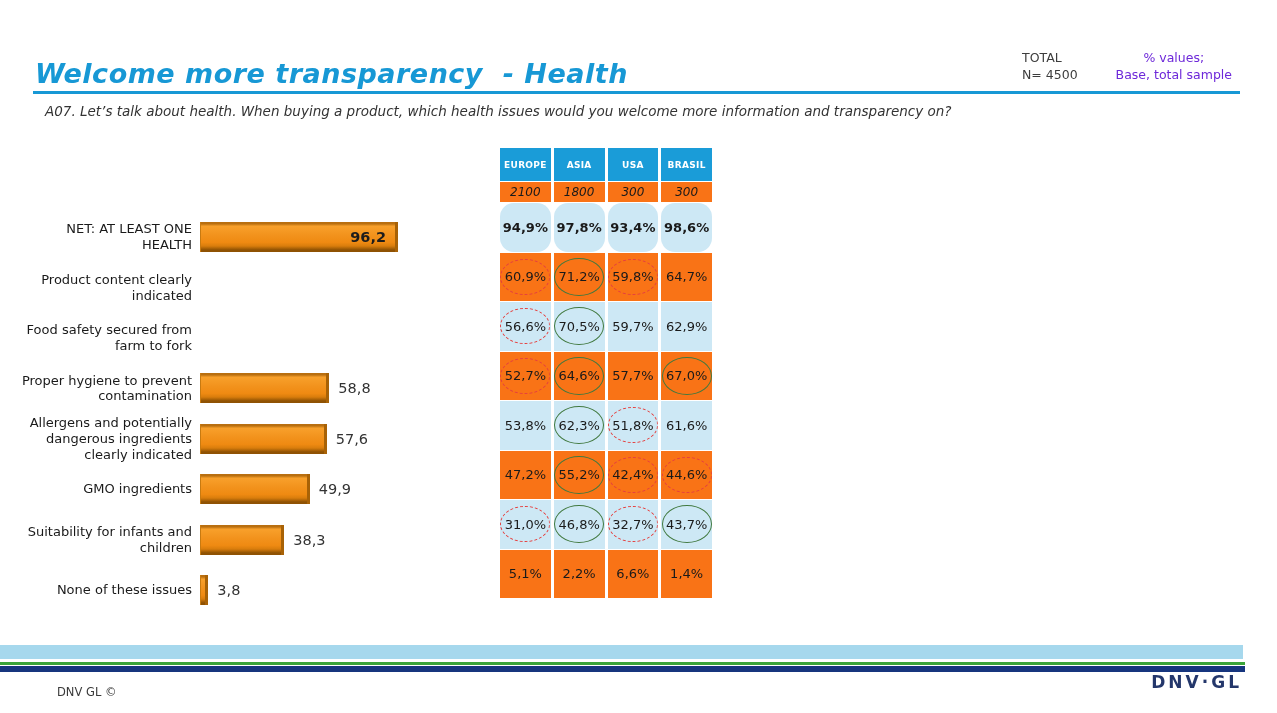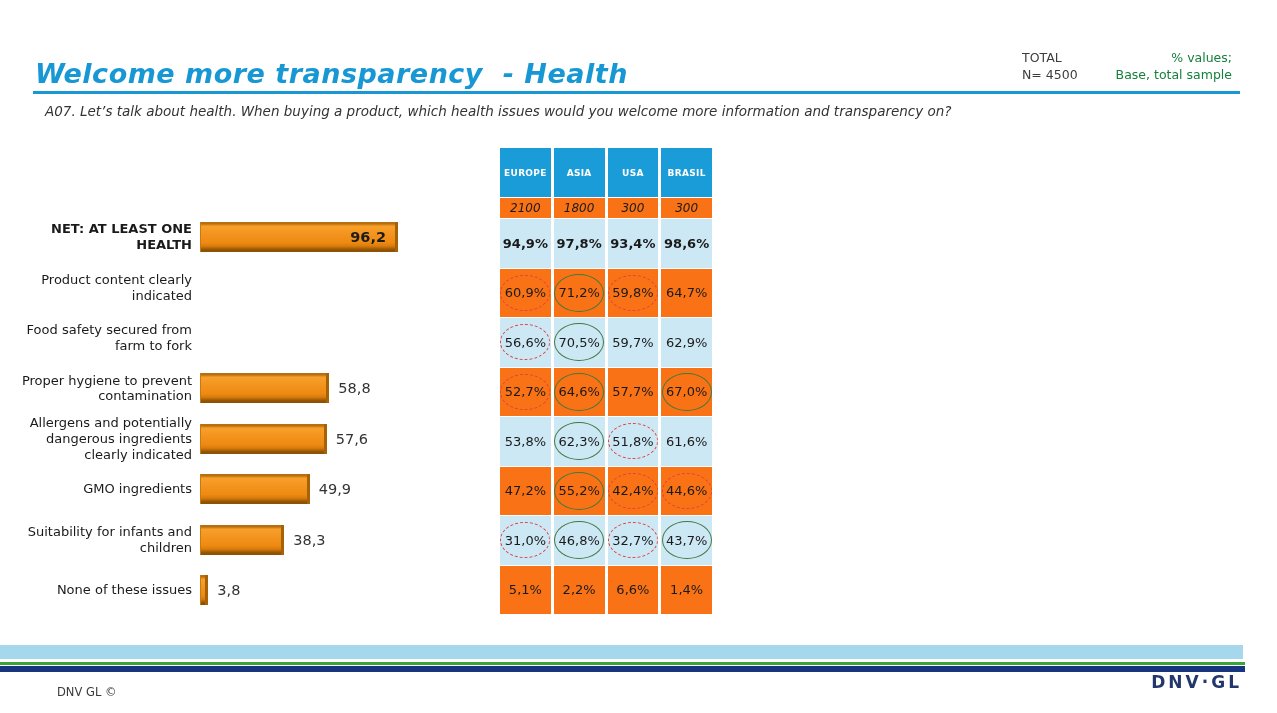--- a/index.html
+++ b/index.html
@@ -16,35 +16,35 @@
   }
   .title-rule{
     position:absolute; left:33px; top:91px; width:1207px; height:3px;
     background:#1798D5;
   }
   .total-block{
     position:absolute; left:1022px; top:49px;
     font-size:12.5px; color:#3d3d3d; line-height:17px;
   }
   .note-block{
-    position:absolute; right:45px; top:49px; text-align:right;
-    font-size:12.5px; color:#15803d; line-height:17px;
+    position:absolute; right:45px; top:49px; text-align:center;
+    font-size:12.5px; color:#6d28d9; line-height:17px;
   }
   .question{
     position:absolute; left:45px; top:103px;
     font-size:13.5px; font-style:italic; color:#333333;
   }
   
   .chart{ position:absolute; left:0; top:212px; width:470px; }
   .crow{ display:flex; align-items:center; height:50.4px; }
   .clabel{
     width:192px; text-align:right; font-size:13px; color:#1a1a1a;
     line-height:1.22;
   }
-  .crow.net .clabel{ font-weight:bold; }
+  .crow.net .clabel{ font-weight:normal;padding-left:16px; }
   .cbararea{ display:flex; align-items:center; margin-left:8px; }
   .bar{
     position:relative; height:30px;
     background:linear-gradient(180deg,
       #b96f10 0%, #b96f10 6%,
       #f8a02b 14%, #f2921c 45%, #ef8a12 68%,
       #d97d0c 80%, #8f5203 93%, #8f5203 100%);
     border-right:3px solid #a86206;
     border-left:1px solid #c87a10;
   }
@@ -56,31 +56,31 @@
   
   .dtable{ position:absolute; left:500px; top:148px; width:212px; }
   .trow{
     display:grid; grid-template-columns:repeat(4,1fr); gap:3px;
     margin-bottom:1px;
   }
   .trow .cell{
     display:flex; align-items:center; justify-content:center;
     position:relative; font-size:13px; color:#1a1a1a;
   }
-  .trow.thead{ height:49px; }
+  .trow.thead{ height:33px; }
   .thead .cell{
     background:#1A9CD8; color:#ffffff; font-weight:bold; font-size:9px;
     letter-spacing:0.3px;
   }
   .trow.tbase{ height:20px; }
   .tbase .cell{ background:#f97316; font-style:italic; font-size:12px; }
   .trow.tdata{ height:48.5px; }
   .tdata.r-blue .cell{ background:#CDE8F5; }
   .tdata.r-light .cell{ background:#f97316; }
-  .tdata.net .cell{ font-weight:bold; }
+  .tdata.net .cell{ font-weight:bold;border-radius:14px; }
   .cell.mark-red::after{
     content:""; position:absolute; left:50%; top:50%;
     width:48px; height:34px; transform:translate(-50%,-50%);
     border:1.6px dashed #E5403F; border-radius:50%;
   }
   .cell.mark-green::after{
     content:""; position:absolute; left:50%; top:50%;
     width:48px; height:36px; transform:translate(-50%,-50%);
     border:1.6px solid #41793F; border-radius:50%;
   }

